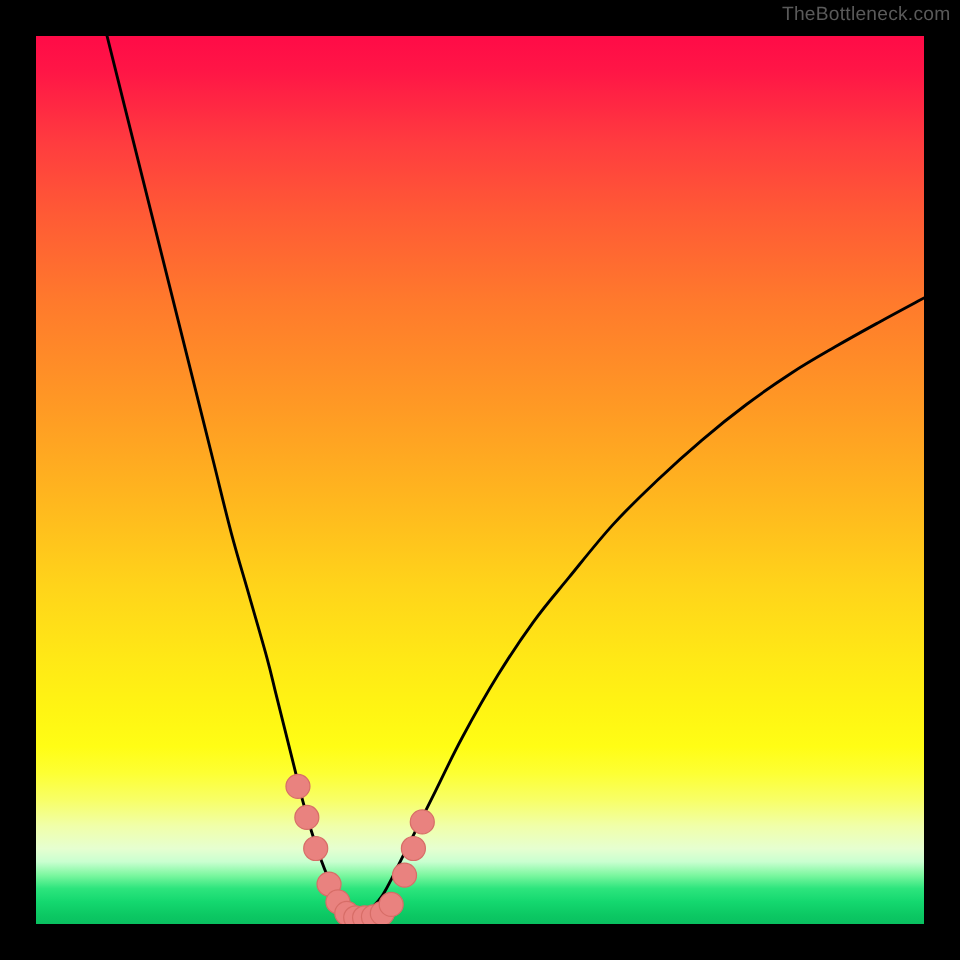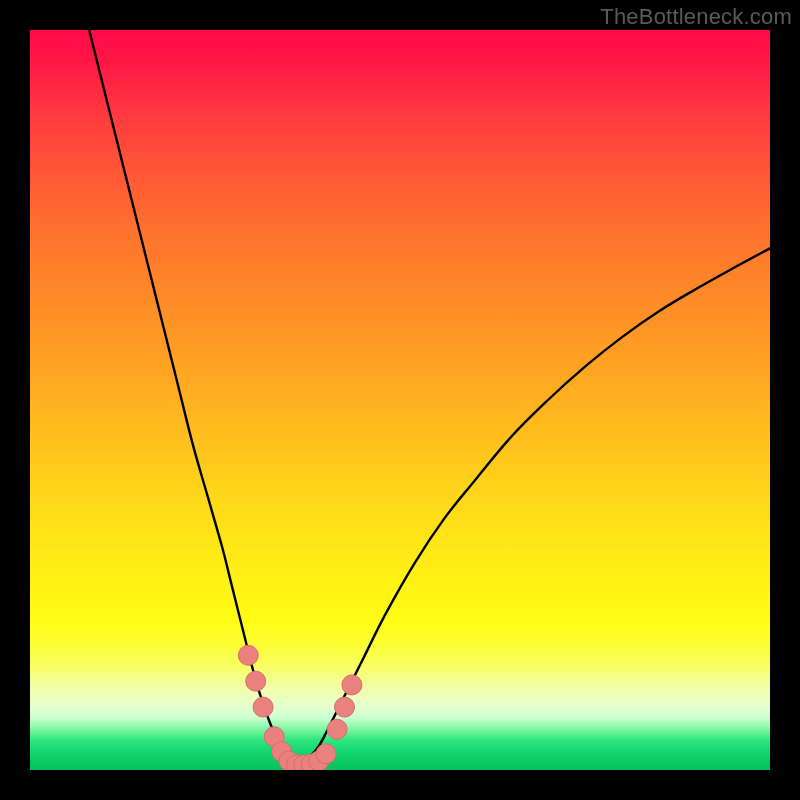--- a/index.html
+++ b/index.html
@@ -64,21 +64,21 @@
     left: 0;
     top: 0;
     width: 740px;
     height: 740px;
   }
   .watermark {
     position: absolute;
     top: 4px;
     right: 8px;
     color: #5a5a5a;
-    font-size: 22px;
+    font-size: 16px;
     font-weight: 500;
     letter-spacing: 0.2px;
     user-select: none;
   }
 </style>
 </head>
 <body>
 
 <div class="frame">
 

